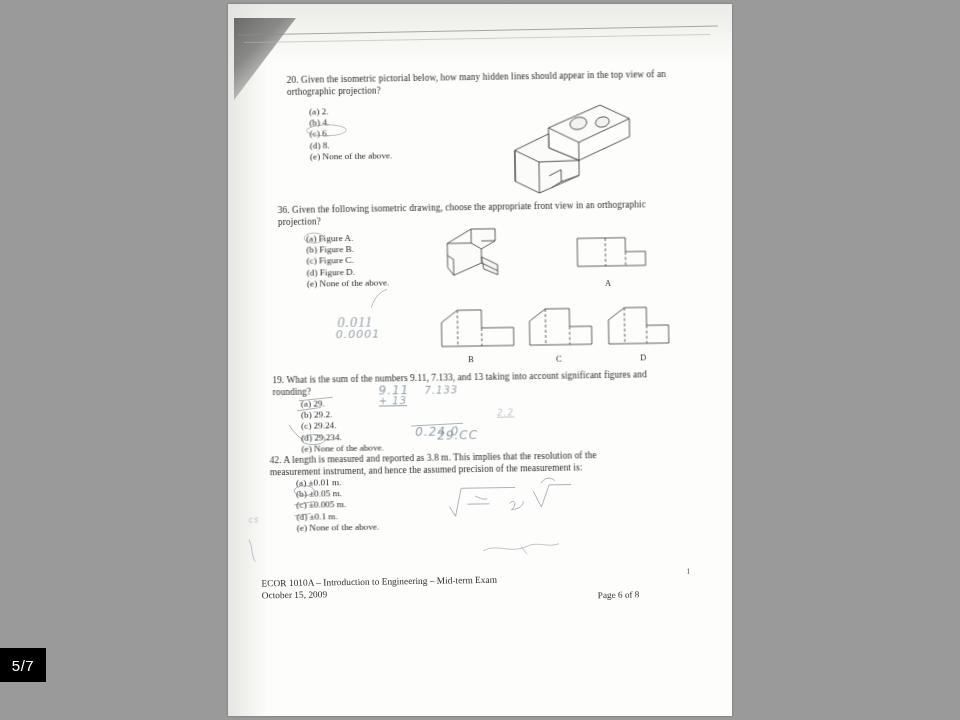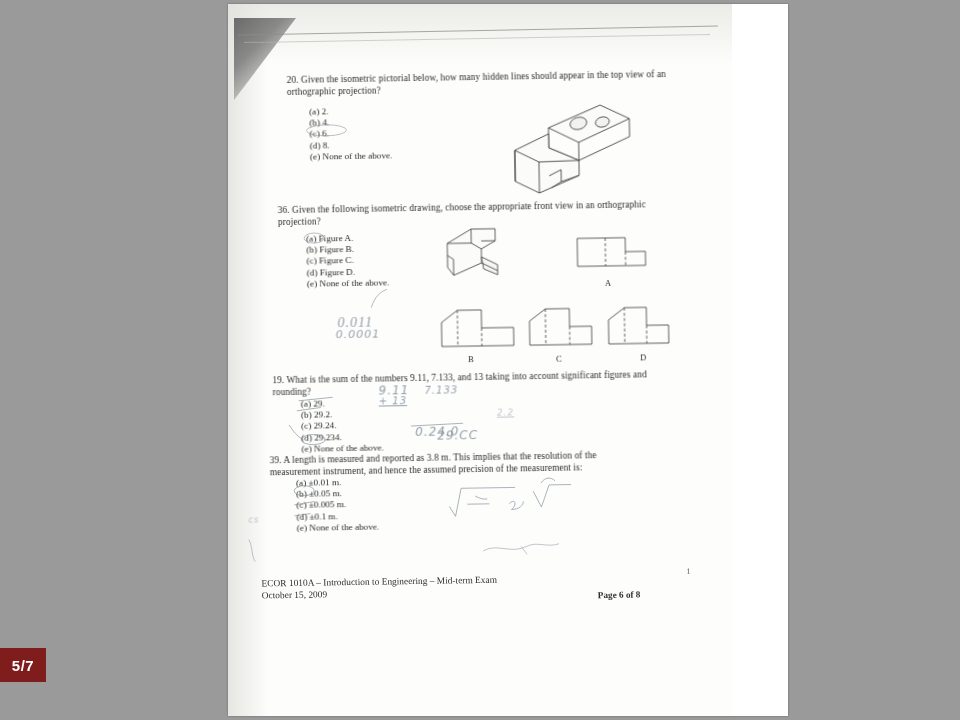--- a/index.html
+++ b/index.html
@@ -19,39 +19,38 @@
     background: #9a9a9a;
   }
 
   
   #page-badge {
     position: absolute;
     left: 0;
     bottom: 38px;
     width: 46px;
     height: 34px;
-    background: #7f1d1d;
+    background: #000000;
     color: #ffffff;
     font-family: "Liberation Sans", sans-serif;
     font-size: 15px;
     display: flex;
     align-items: center;
     justify-content: center;
     letter-spacing: 0.5px;
-    font-weight: bold;
   }
 
   
   #sheet {
     position: absolute;
     left: 228px;
     top: 4px;
-    width: 560px;
+    width: 504px;
     height: 712px;
-    background: #ffffff;
+    background: #fef9c3;
     box-shadow: 0 0 2px rgba(0,0,0,0.35);
     overflow: hidden;
   }
 
   
   #scan {
     position: absolute;
     left: 0;
     top: 0;
     width: 504px;
@@ -134,21 +133,20 @@
     color: #2e2e2e;
     line-height: 12px;
   }
   #footer-page {
     position: absolute;
     left: 366px;
     top: 588px;
     font-family: "Liberation Serif", serif;
     font-size: 9.2px;
     color: #2e2e2e;
-    font-weight: bold;
   }
   #footer-mark {
     position: absolute;
     left: 455px;
     top: 566px;
     font-family: "Liberation Serif", serif;
     font-size: 8px;
     color: #555;
   }
 
@@ -333,21 +331,21 @@
         <span>+ 13</span>
       </div>
       <div class="hand" style="left:186px; top:420px; font-size:12px;">0.24.0</div>
       <div class="hand" style="left:188px; top:424px; font-size:12px;margin-left:20px;">29.CC</div>
       <svg class="fig" style="left:182px; top:418px;" width="60" height="6" viewBox="0 0 60 6">
         <line x1="0" y1="3" x2="52" y2="1" stroke="#7b8a99" stroke-width="0.8" opacity="0.8"></line>
       </svg>
       <div class="hand" style="left:268px; top:404px; font-size:9px; opacity:0.45;text-decoration:underline;">2.2</div>
 
       <div class="q blurry" style="left:40px; top:448px; width:378px;">
-        <span>39.</span>
+        <span>42.</span>
         <span>A length is measured and reported as 3.8 m. This implies that the resolution of the measurement instrument, and hence the assumed precision of the measurement is:</span>
       </div>
       <div class="opts blurry" style="left:66px; top:471px;">
         <div>(a) ±0.01 m.</div>
         <div>(b) ±0.05 m.</div>
         <div>(c) ±0.005 m.</div>
         <div>(d) ±0.1 m.</div>
         <div>(e) None of the above.</div>
       </div>
       <svg class="fig" style="left:60px; top:476px;" width="120" height="42" viewBox="0 0 120 42">

